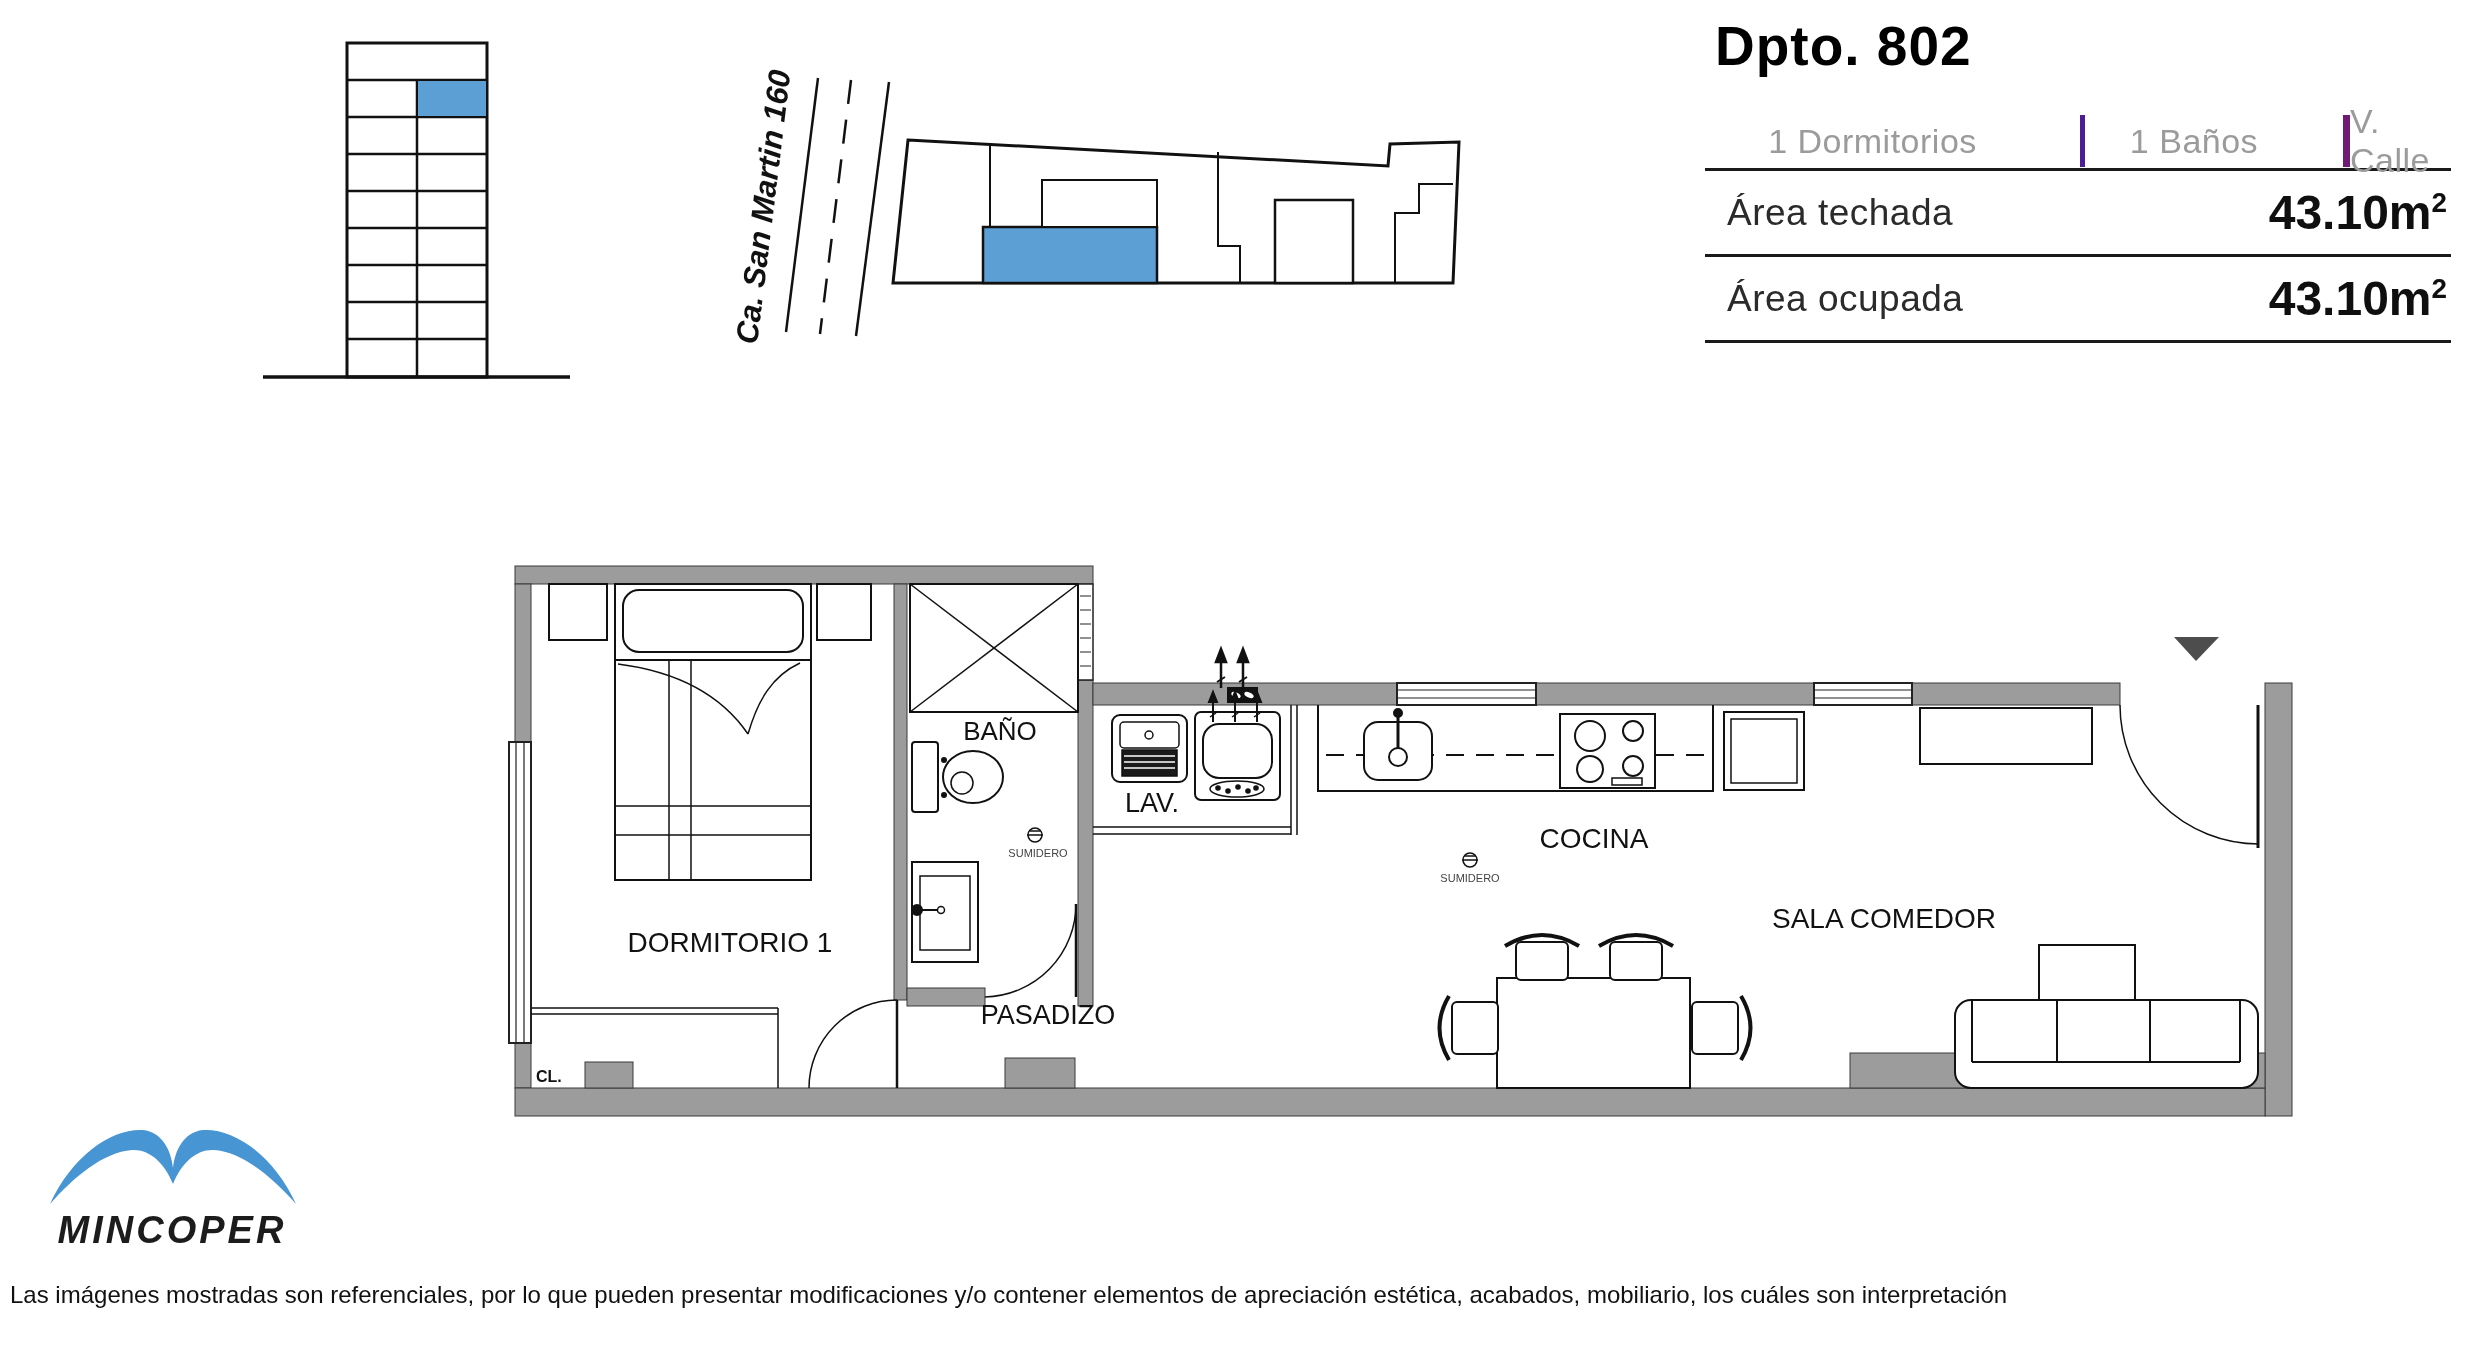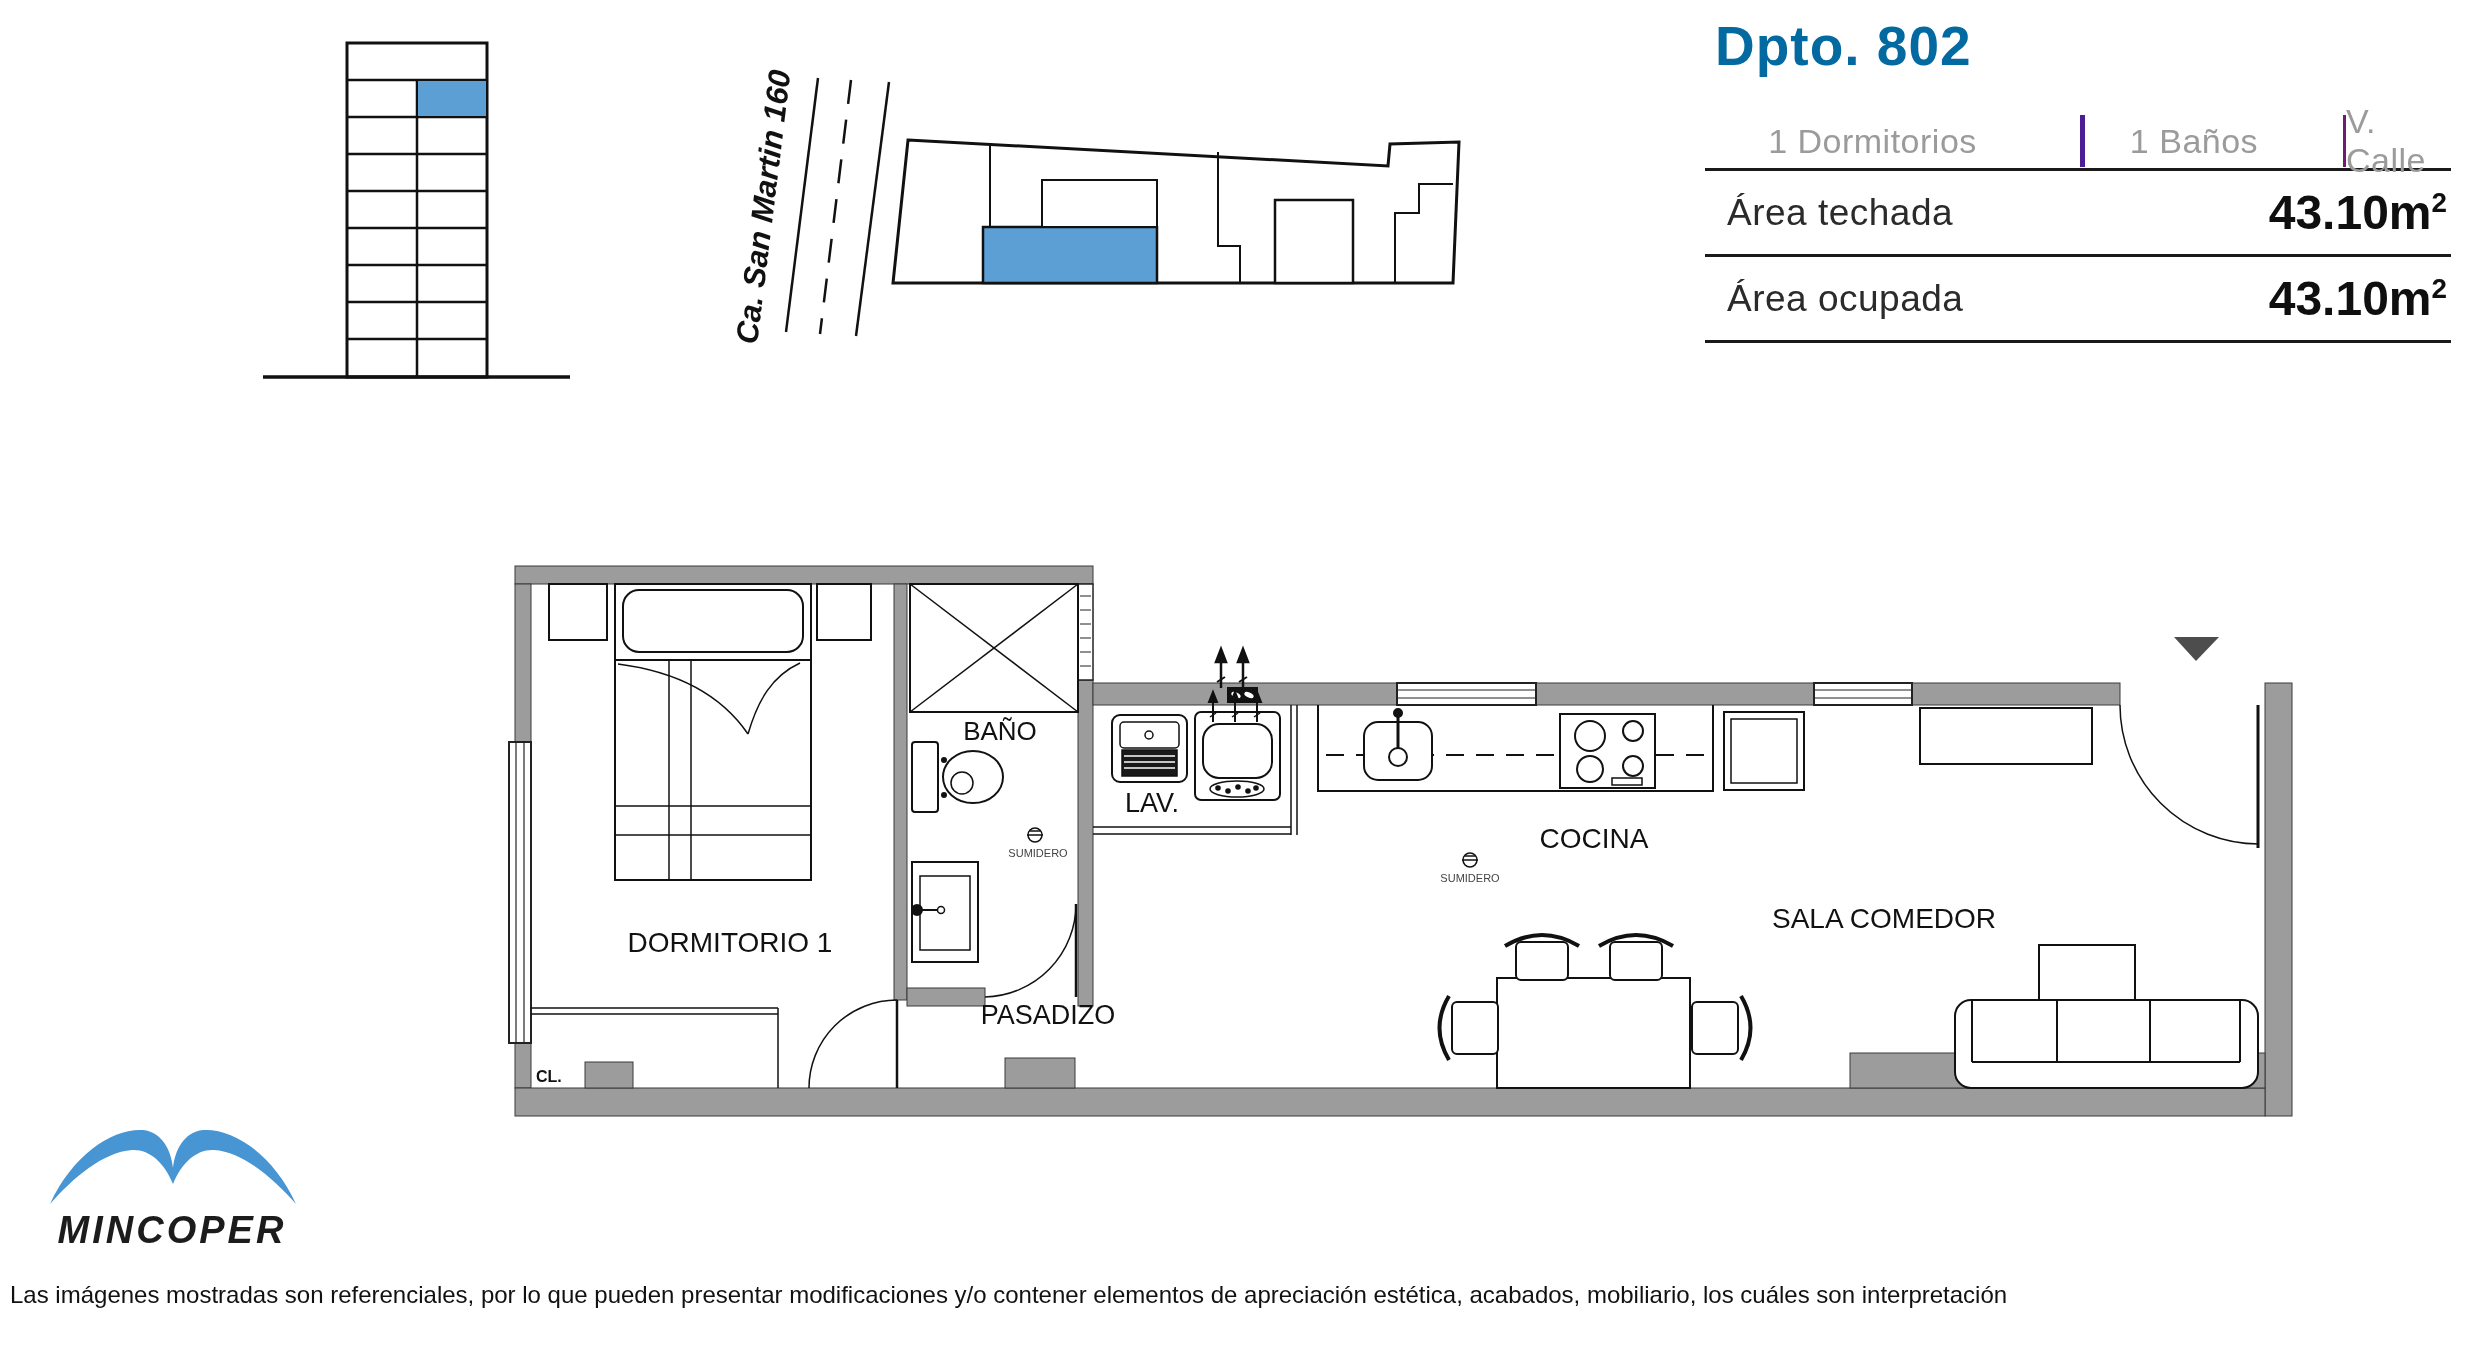--- a/index.html
+++ b/index.html
@@ -3,27 +3,27 @@
 <meta charset="utf-8">
 <style>
   html,body{margin:0;padding:0;}
   body{
     width:2484px;height:1354px;position:relative;background:#ffffff;
     font-family:"Liberation Sans", sans-serif;overflow:hidden;color:#1a1a1a;
   }
   #plan-svg{position:absolute;left:0;top:0;}
   
   .info-panel{position:absolute;left:1705px;top:14px;width:746px;}
-  .unit-title{font-size:55px;font-weight:bold;color:#0369a1;letter-spacing:1px;margin:0 0 0 10px;}
+  .unit-title{font-size:55px;font-weight:bold;color:#000000;letter-spacing:1px;margin:0 0 0 10px;}
   .spec-row{display:flex;margin-top:36px;height:54px;align-items:center;gap:40px;}
   .spec-item{display:flex;align-items:center;justify-content:center;height:52px;
     color:#9b9b9b;font-size:34px;letter-spacing:0.5px;}
   .spec-item.s1{flex:0 0 335px;}
   .spec-item.s2{flex:0 0 218px;border-left:5px solid #4c1d95;}
-  .spec-item.s3{flex:1 1 auto;border-left:3px solid #701a75;}
+  .spec-item.s3{flex:1 1 auto;border-left:7px solid #701a75;}
   .panel-line{border-top:3px solid #1a1a1a;height:0;}
   .area-row{display:flex;justify-content:space-between;align-items:center;height:83px;
     border-bottom:3px solid #1a1a1a;padding:0 4px 0 10px;}
   .area-label{font-size:37px;color:#2b2b2b;letter-spacing:0.5px;margin-left:12px;}
   .area-value{font-size:48px;font-weight:bold;color:#0f0f0f;}
   .area-value sup{font-size:58%;}
   
   .disclaimer{position:absolute;left:10px;top:1276px;width:2466px;font-size:24px;
     line-height:37px;color:#111;}
   

